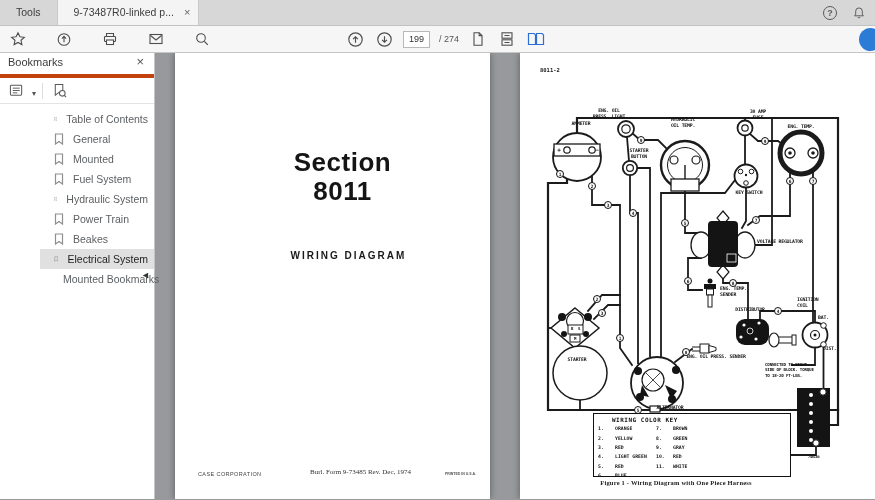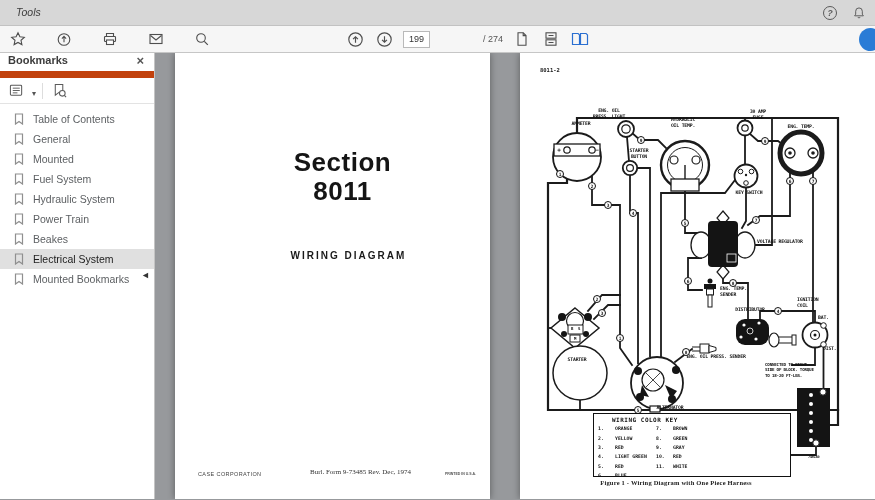--- a/index.html
+++ b/index.html
@@ -1,45 +1,45 @@
 <!DOCTYPE html>
 <html><head>
 <meta charset="utf-8">
 <style>
   html,body{margin:0;padding:0;background:#97999c;}
   *{box-sizing:border-box;}
   .app{position:relative;width:875px;height:500px;overflow:hidden;font-family:"Liberation Sans",sans-serif;background:#97999c;}
   
-  .tabbar{position:relative;height:26px;background:#d7d7d7;display:flex;align-items:flex-end;border-bottom:1px solid #c2c2c2;font-style:italic;}
+  .tabbar{position:relative;height:26px;background:#d7d7d7;display:flex;align-items:flex-end;border-bottom:1px solid #c2c2c2;}
   .tab{height:26px;display:flex;align-items:center;padding:0 16px;font-size:10.5px;color:#3d3d3d;cursor:pointer;}
   .tab.active{background:#f4f4f4;border-right:1px solid #c9c9c9;border-left:1px solid #c9c9c9;padding-right:8px;}
   .tabx{margin-left:10px;color:#666;font-size:11px;line-height:1;cursor:pointer;}
   .tabx::before{content:"×";}
   .tabbar-right{position:absolute;right:6px;top:0;height:26px;display:flex;align-items:center;gap:12px;}
   .icon-help{width:14px;height:14px;border:1.2px solid #5a5a5a;border-radius:50%;color:#5a5a5a;font-size:9px;font-weight:bold;display:flex;align-items:center;justify-content:center;cursor:pointer;}
   .icon-help::before{content:"?";}
   
   .toolbar{position:relative;height:27px;background:#f6f6f6;border-bottom:1px solid #c6c6c6;display:flex;align-items:center;padding-left:8px;gap:26px;}
   .tbtn{width:20px;height:20px;display:flex;align-items:center;justify-content:center;cursor:pointer;border-radius:2px;}
   .tb-center{position:absolute;left:345px;top:0;height:100%;display:flex;align-items:center;gap:9px;}
   .pagebox{width:27px;height:17px;border:1px solid #b9b9b9;background:#fff;font-size:9px;color:#333;display:flex;align-items:center;justify-content:center;}
-  .pagetotal{font-size:9px;color:#555;margin-left:44px;}
+  .pagetotal{font-size:9px;color:#555;}
   .avatar{position:absolute;right:-7px;top:2px;width:23px;height:23px;border-radius:50%;background:#2a7cd6;cursor:pointer;}
   svg.ic{display:block;}
   
   .body{position:relative;display:flex;height:446px;}
   .sidebar{width:155px;background:#ffffff;border-right:1px solid #c4c4c4;flex:none;position:relative;z-index:3;}
-  .sb-head{height:25px;display:flex;align-items:center;justify-content:space-between;padding:0 10px 4px 8px;border-bottom:7px solid #c2410c;font-weight:bold;}
+  .sb-head{height:25px;display:flex;align-items:center;justify-content:space-between;padding:0 10px 4px 8px;border-bottom:4px solid #c2410c;}
   .sb-title{font-size:11px;color:#3c3c3c;}
   .sb-close{color:#555;font-size:13px;cursor:pointer;line-height:1;}
   .sb-close::before{content:"×";}
   .sb-tools{height:26px;display:flex;align-items:center;padding:0 6px;border-bottom:1px solid #e3e3e3;gap:6px;}
   .sb-sep{width:1px;height:16px;background:#ddd;}
   .caret::before{content:"▾";font-size:8px;color:#555;}
-  .sb-list{padding-top:5px;}
+  .sb-list{padding-top:5px;margin-left:40px;}
   .bm-row{display:flex;align-items:center;height:20px;padding:0 6px 0 14px;gap:9px;font-size:10.5px;color:#5d6063;cursor:pointer;white-space:nowrap;}
   .bm-row.active{background:#e0e0e0;color:#1d1d1d;}
   .collapse-handle{position:absolute;left:141px;top:217px;font-size:9px;color:#333;cursor:pointer;z-index:4;}
   .collapse-handle::before{content:"◄";}
   
   .canvas{position:relative;flex:1;background:#97999c;overflow:hidden;}
   .page{position:absolute;top:0;background:#fff;box-shadow:0 0 7px rgba(0,0,0,.40);}
   .page-left{left:20px;width:315px;height:446px;}
   .page-right{left:365px;width:355px;height:446px;}
   
@@ -65,20 +65,24 @@
   .caption{position:absolute;left:0;top:426px;width:312px;text-align:center;font:700 6.5px "Liberation Serif",serif;color:#222;letter-spacing:.2px;}
 </style>
 </head>
 <body>
 
 <div class="app">
 
   <div class="tabbar">
     <div class="tab">
       <span>Tools</span>
+    </div>
+    <div class="tab active">
+      <span>9-73487R0-linked p...</span>
+      <span class="tabx"></span>
     </div>
     <div class="tabbar-right">
       <span class="icon-help"></span>
       <span class="tbtn">
         <svg class="ic" width="14" height="14" viewBox="0 0 16 16">
             <path d="M8 2.2a3.8 3.8 0 0 0-3.8 3.8v3.4L3 11.2h10l-1.2-1.8V6A3.8 3.8 0 0 0 8 2.2z" fill="none" stroke="#5a5a5a" stroke-width="1.1"></path>
             <path d="M6.6 12.6a1.5 1.5 0 0 0 2.8 0" fill="none" stroke="#5a5a5a" stroke-width="1.1"></path>
           </svg>
       </span>
     </div>

